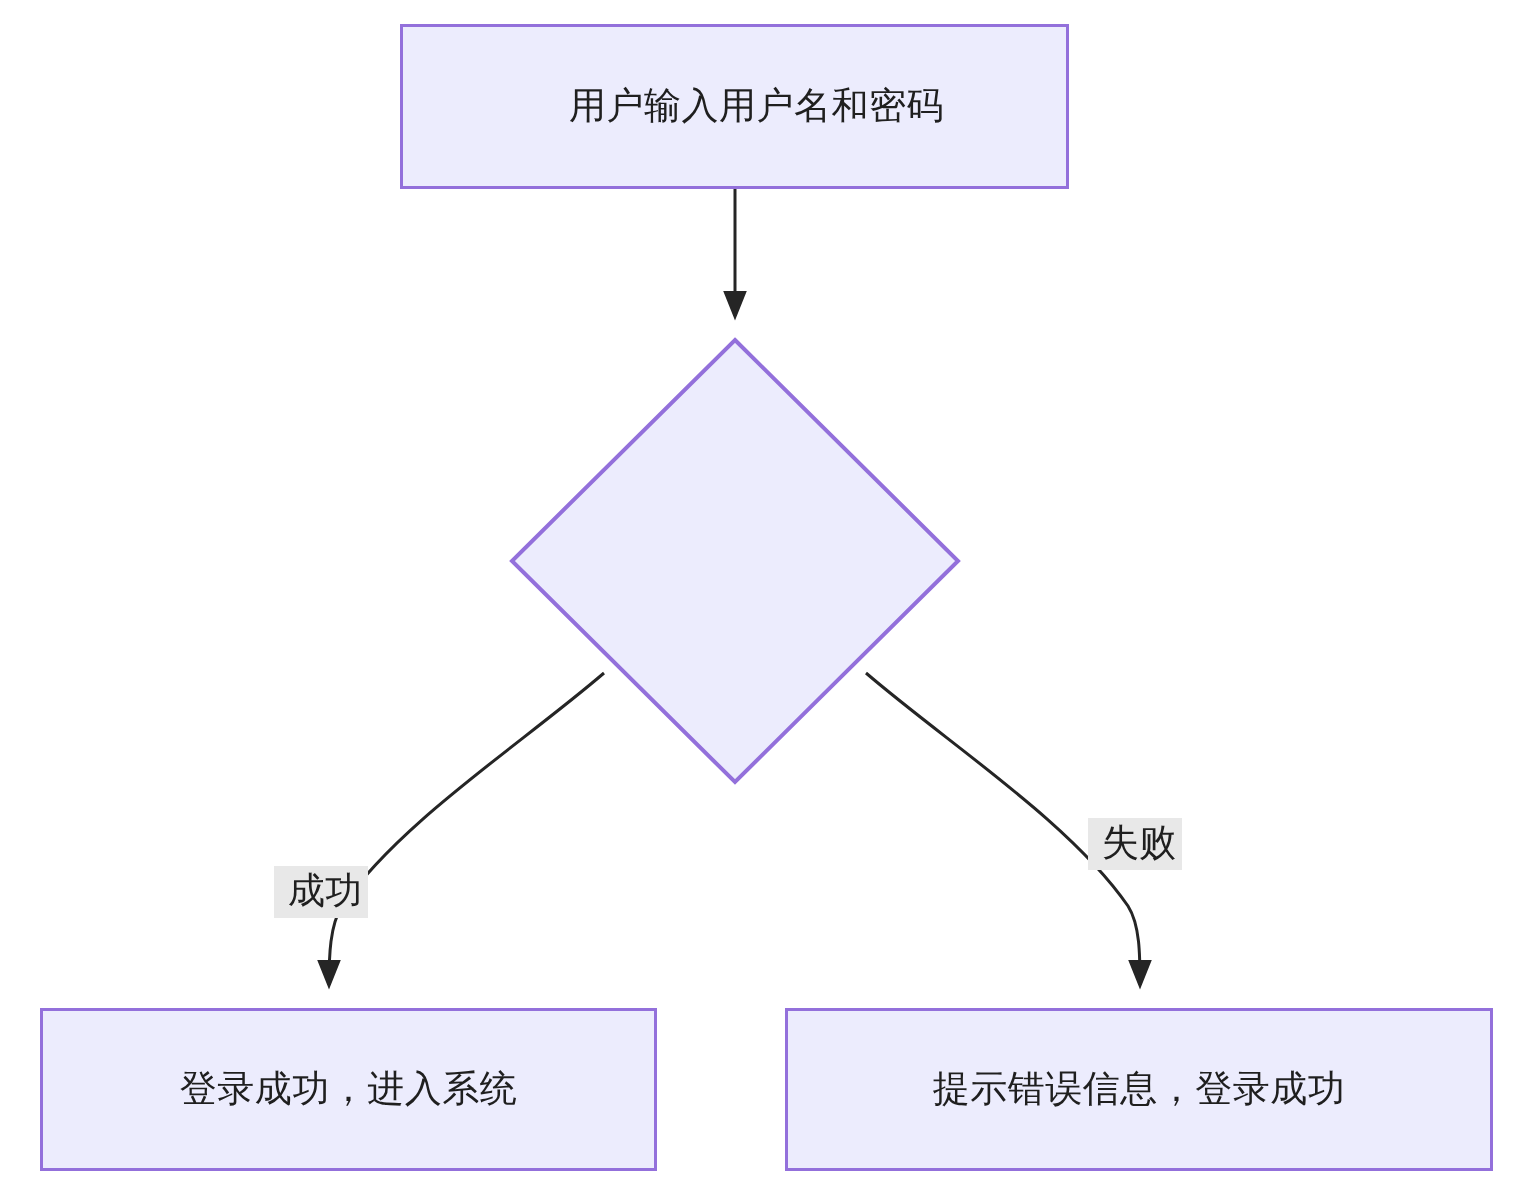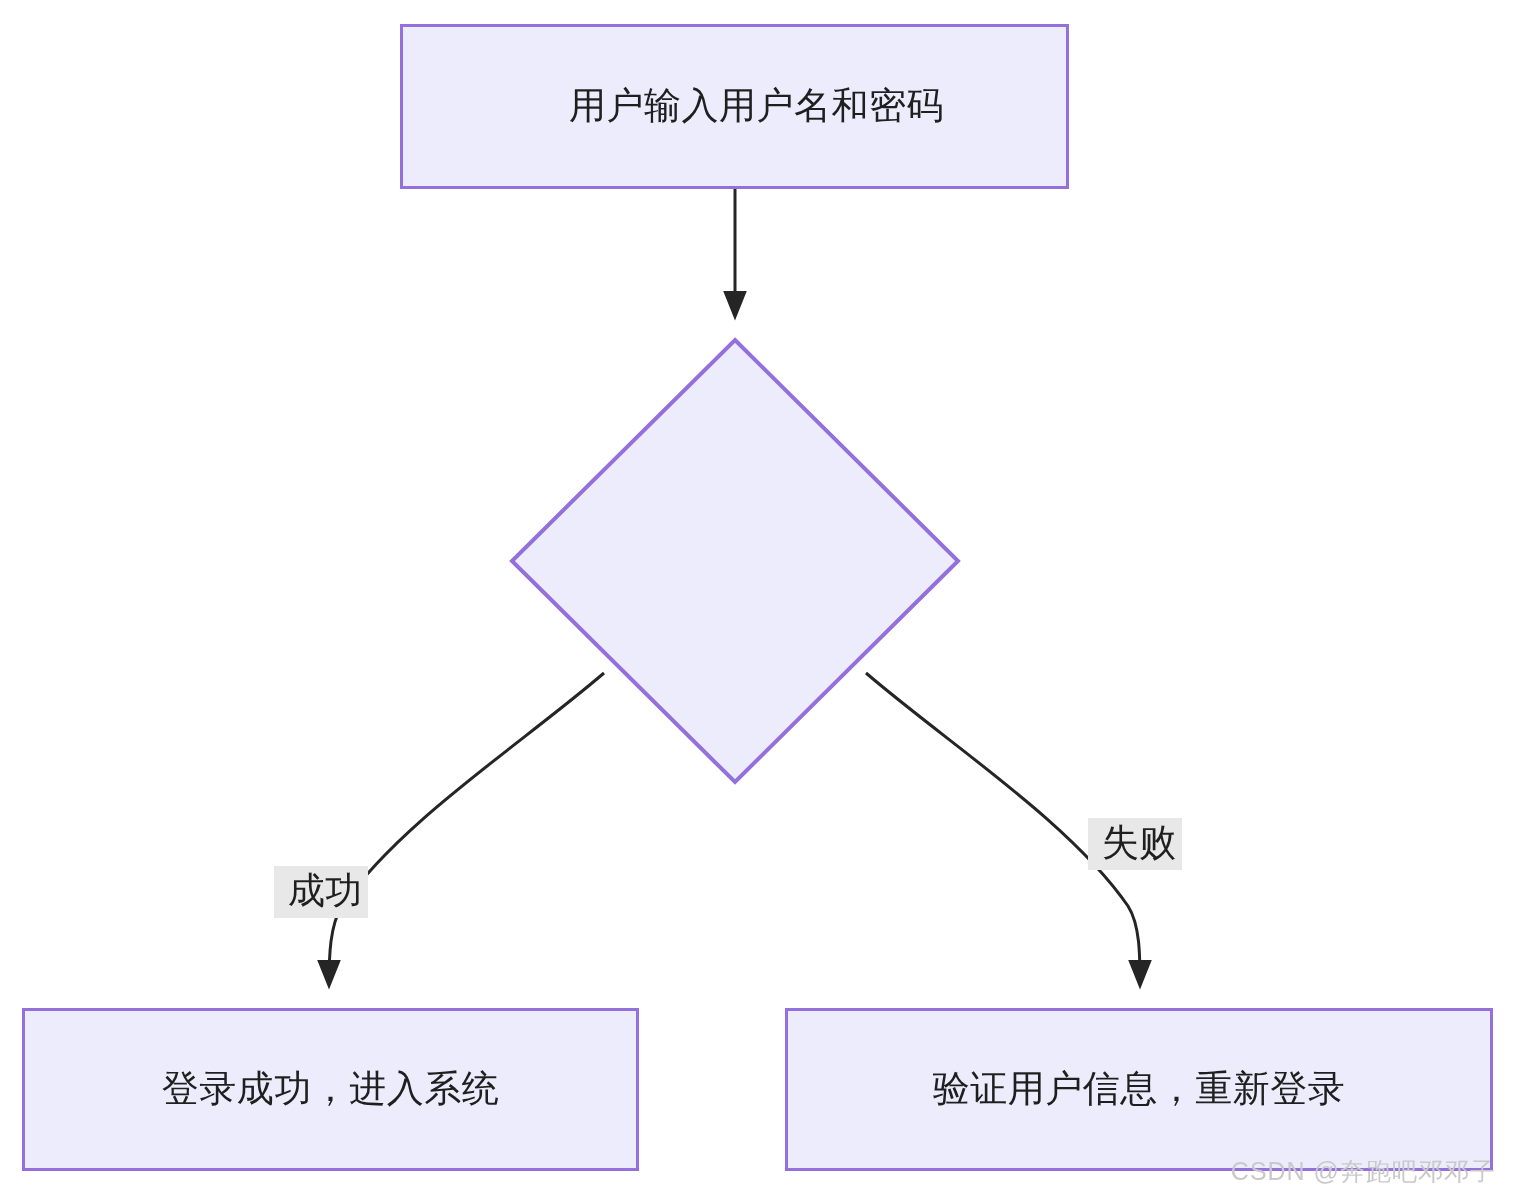--- a/index.html
+++ b/index.html
@@ -45,21 +45,21 @@
   }
   
   #node-input {
     left: 400px;
     top: 24px;
     width: 669px;
     height: 165px;
     padding-left: 44px;
   }
   #node-success {
-    left: 22px;
+    left: 40px;
     top: 1008px;
     width: 617px;
     height: 163px;
   }
   #node-failure {
     left: 785px;
     top: 1008px;
     width: 708px;
     height: 163px;
   }
@@ -146,22 +146,21 @@
     <svg class="diamond-shape" viewBox="0 0 454 450" preserveAspectRatio="none" xmlns="http://www.w3.org/2000/svg">
       <polygon points="227,4 450,225 227,446 4,225" fill="#ececfd" stroke="#9370db" stroke-width="4"></polygon>
     </svg>
   </div>
 
   <div id="node-success" class="node">
     <span class="node-label">登录成功，进入系统</span>
   </div>
 
   <div id="node-failure" class="node">
-    <span class="node-label">验证用户信息，重新登录</span>
+    <span class="node-label">提示错误信息，登录成功</span>
   </div>
 
   <div id="edge-label-success" class="edge-label">成功</div>
 
   <div id="edge-label-failure" class="edge-label">失败</div>
 
-  <div id="watermark">CSDN @奔跑吧邓邓子</div>
 
 </div>
 
 </body></html>

